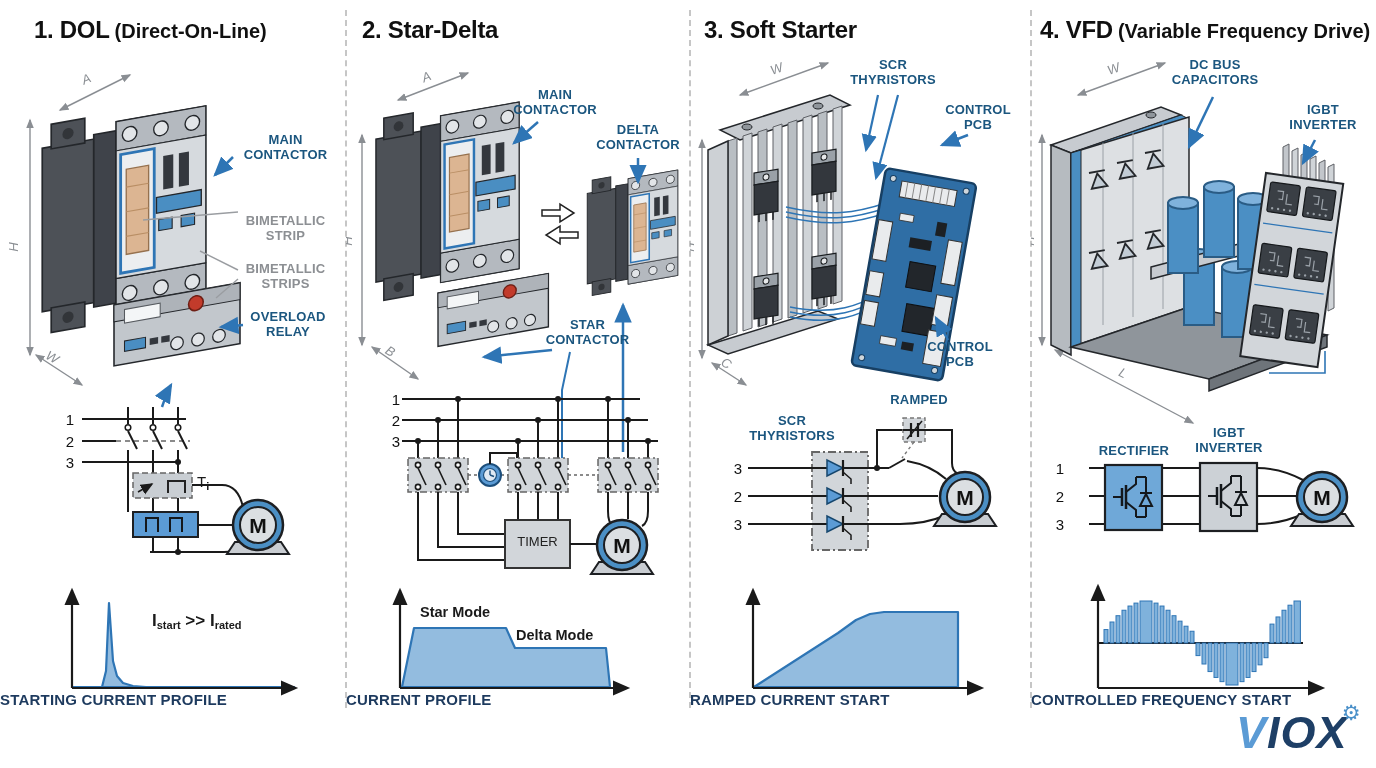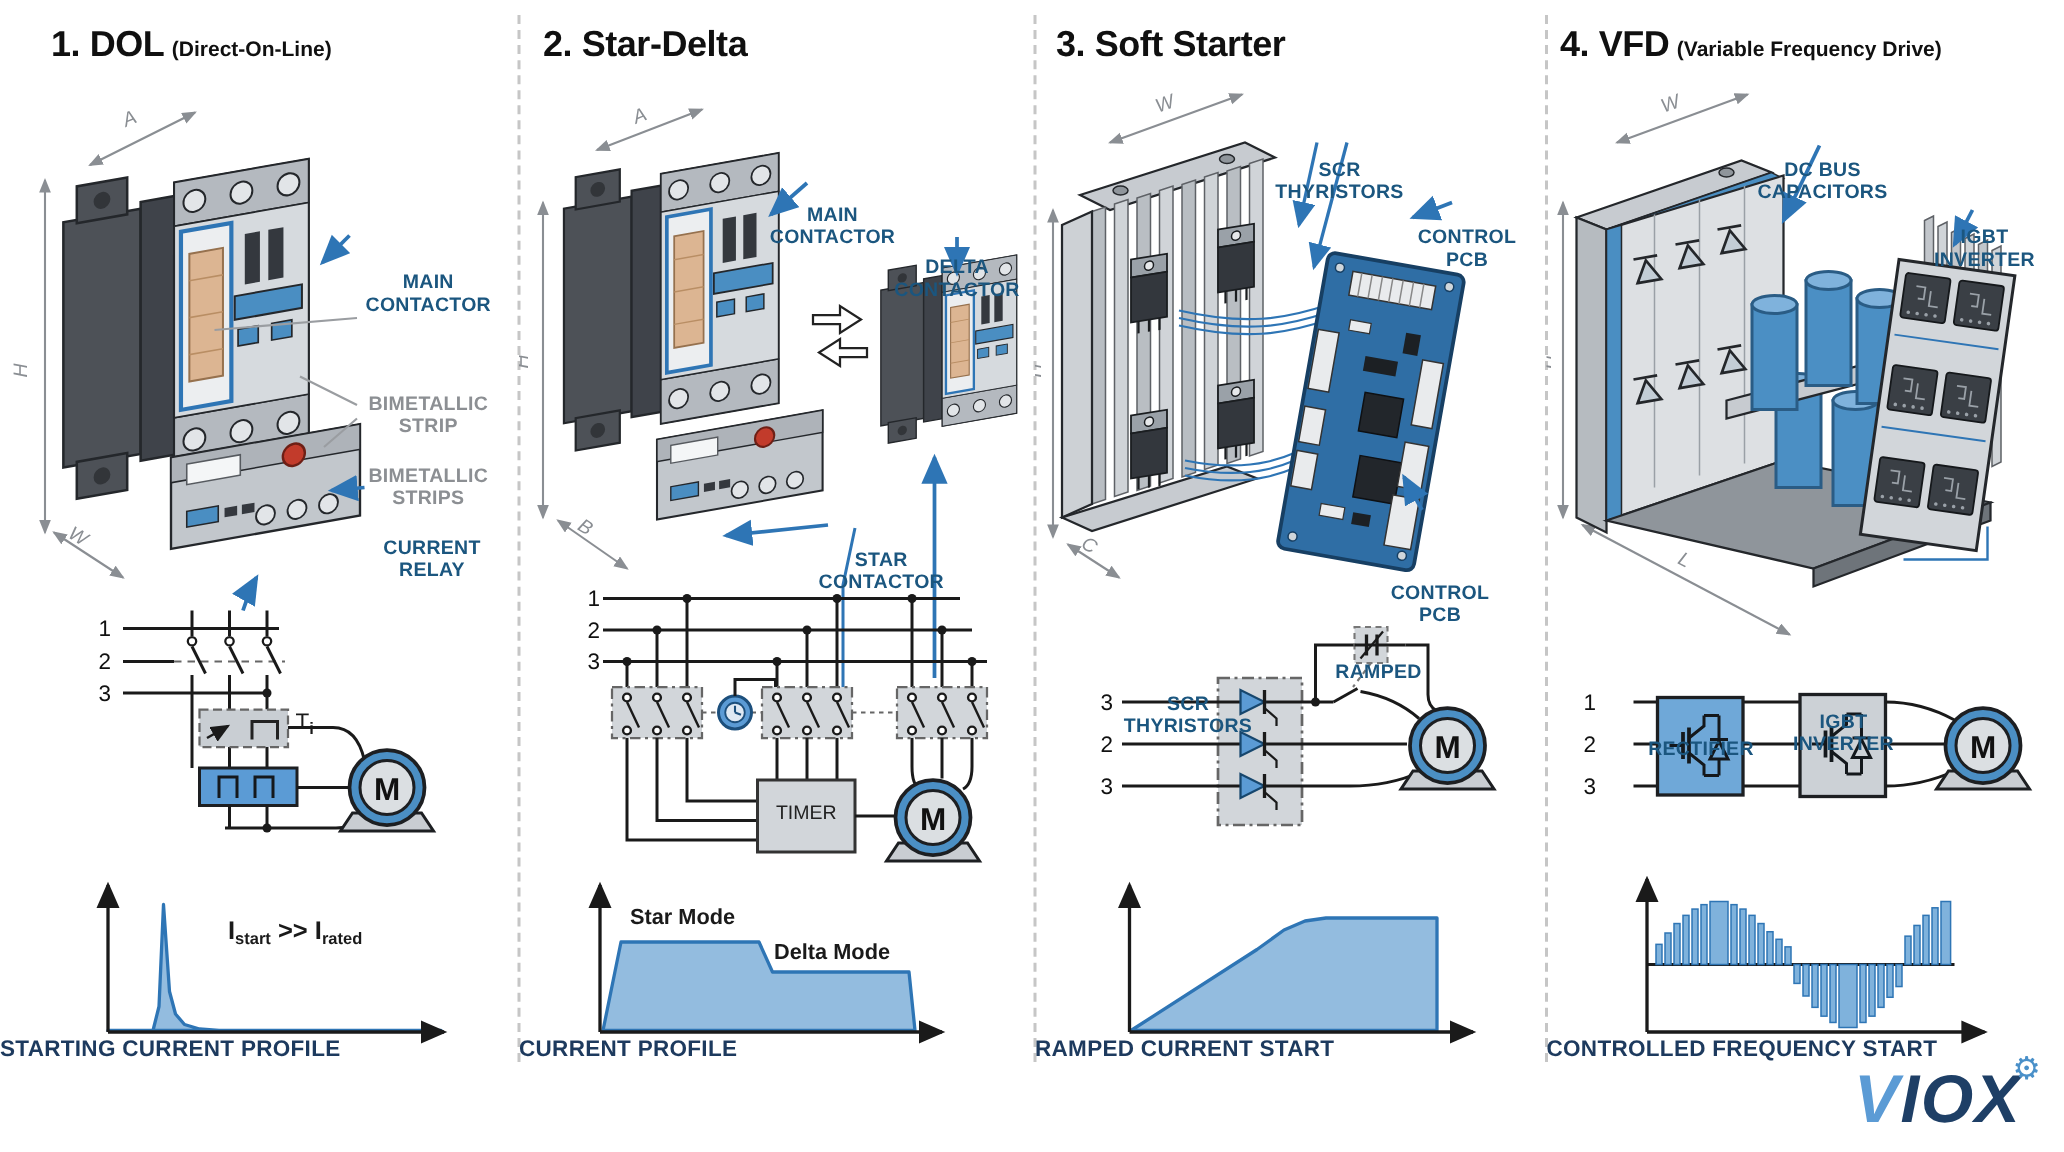--- a/index.html
+++ b/index.html
@@ -1,23 +1,23 @@
 <!DOCTYPE html>
 <html><head>
 <meta charset="utf-8">
 <style>
   html,body{margin:0;padding:0;background:#e8e8e8;}
   #stage{position:relative;width:1376px;height:768px;background:#ffffff;overflow:hidden;
          font-family:"Liberation Sans","DejaVu Sans",sans-serif;}
   .divider{position:absolute;top:10px;height:698px;width:0;border-left:2px dashed #c6c6c6;}
   .panel-title{position:absolute;font-weight:700;color:#101010;white-space:nowrap;}
   .t-main{font-size:24px;letter-spacing:-.3px;}
-  .t-sub{font-size:14px;margin-left:5px;}
+  .t-sub{font-size:20px;margin-left:5px;}
   .lbl{position:absolute;font-weight:700;font-size:13px;line-height:1.15;text-align:center;
-       color:#1b567f;letter-spacing:.2px;margin-top:48px;}
+       color:#1b567f;letter-spacing:.2px;}
   .lbl.gray{color:#8c8f93;}
   .cap{position:absolute;font-weight:700;font-size:15px;color:#1d3a5e;text-align:left;letter-spacing:.2px;}
   .ph{position:absolute;font-size:15px;color:#111;width:16px;text-align:right;}
   .cl{position:absolute;font-size:13px;color:#222;text-align:center;}
   .ann{position:absolute;font-size:17px;font-weight:600;color:#1a1a1a;white-space:nowrap;}
   .ann .sub,.tsub{font-size:11px;vertical-align:-3px;font-weight:600;}
   .mode{position:absolute;font-size:14.5px;font-weight:600;color:#1a1a1a;text-align:left;}
   .ti{position:absolute;font-size:15px;color:#1a1a1a;font-weight:500;}
   .psvg{position:absolute;top:55px;width:345px;height:660px;}
   .logo{position:absolute;left:1236px;top:710px;font-weight:700;font-size:45px;letter-spacing:1px;line-height:1;font-style:italic;}
@@ -200,21 +200,21 @@
       </g>
   <g stroke="#1a1a1a" stroke-width="2.2" fill="none">
     <line x1="72" y1="633" x2="72" y2="535" marker-end="url(#mk-black)"></line>
     <line x1="72" y1="633" x2="296" y2="633" marker-end="url(#mk-black)"></line>
   </g>
 </svg>
 
 <div class="lbl" style="left:238px;top:133px;width:95px">MAIN CONTACTOR</div>
 <div class="lbl gray" style="left:238px;top:214px;width:95px">BIMETALLIC STRIP</div>
 <div class="lbl gray" style="left:238px;top:262px;width:95px">BIMETALLIC STRIPS</div>
-<div class="lbl" style="left:243px;top:310px;width:90px">CURRENT RELAY</div>
+<div class="lbl" style="left:243px;top:310px;width:90px">OVERLOAD RELAY</div>
 <div class="ph" style="left:58px;top:411px">1</div>
 <div class="ph" style="left:58px;top:433px">2</div>
 <div class="ph" style="left:58px;top:454px">3</div>
 <div class="ti" style="left:197px;top:473px"><span>T</span><span class="tsub">i</span></div>
 <div class="ann" style="left:152px;top:611px"><span>I</span><span class="sub">start</span><span> &gt;&gt; </span><span>I</span><span class="sub">rated</span></div>
 <div class="cap" style="left:0;top:691px;width:345px">STARTING CURRENT PROFILE</div>
 
 <div class="panel-title" style="left:362px;top:16px">
   <span class="t-main">2. Star-Delta</span>
 </div>

